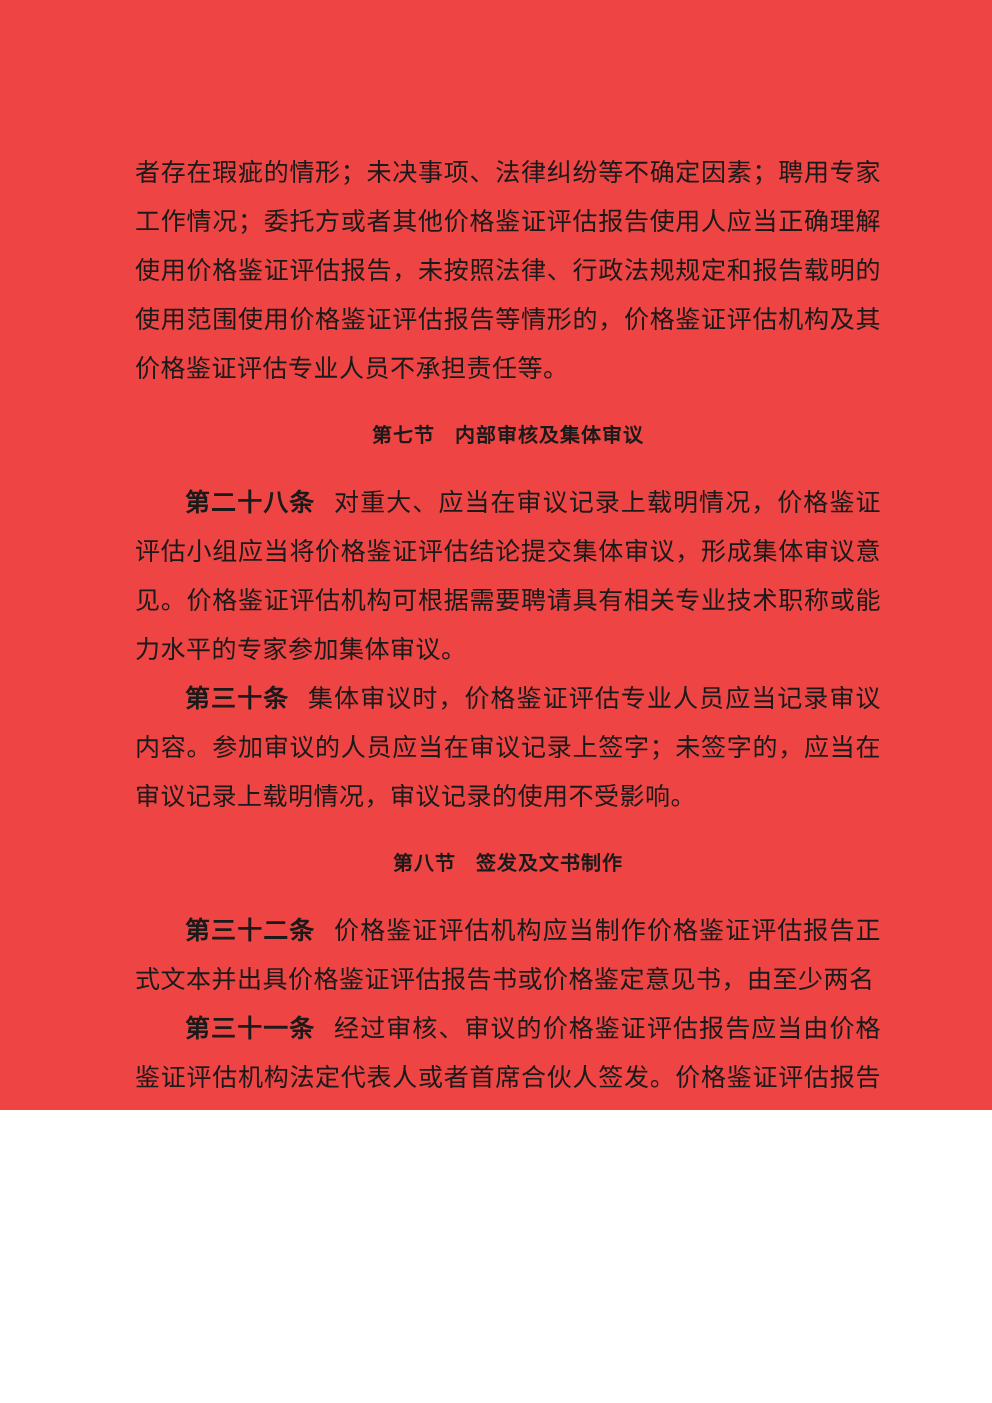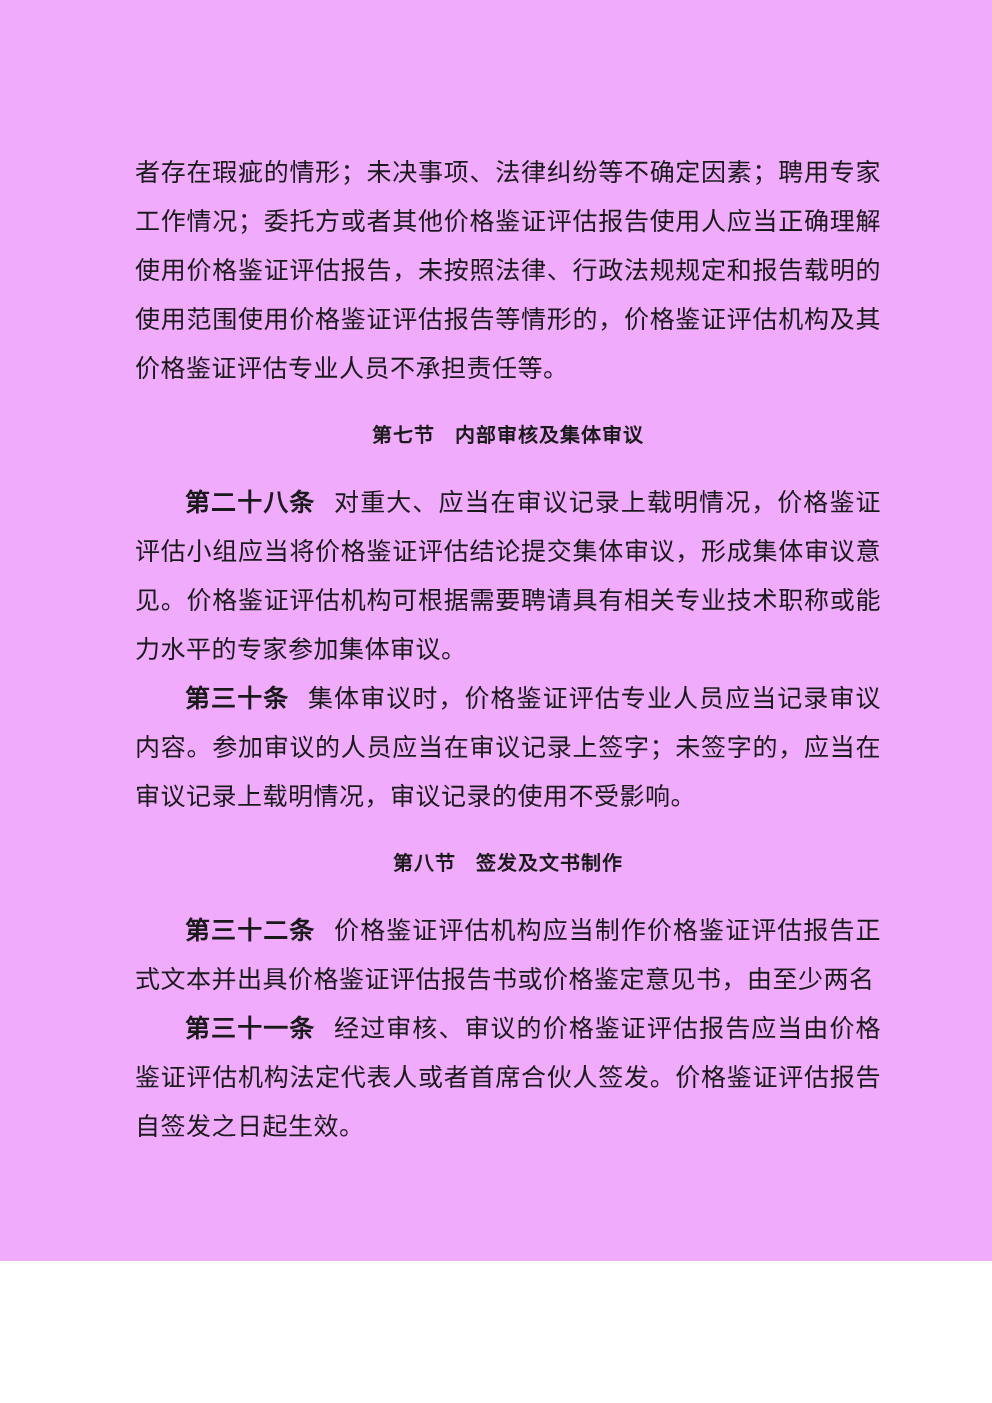--- a/index.html
+++ b/index.html
@@ -4,22 +4,22 @@
 <title>Document Page</title>
 <style>
   html, body {
     margin: 0;
     padding: 0;
     background: #ffffff;
   }
   .page {
     position: relative;
     width: 992px;
-    height: 1261px;
-    background: #f0abfc;
+    height: 1110px;
+    background: #ef4444;
     color: #1a1a1a;
     font-family: "DejaVu Serif", "Liberation Serif", serif;
     overflow: hidden;
   }
   .content {
     position: absolute;
     left: 135px;
     top: 148px;
     width: 746px;
   }

